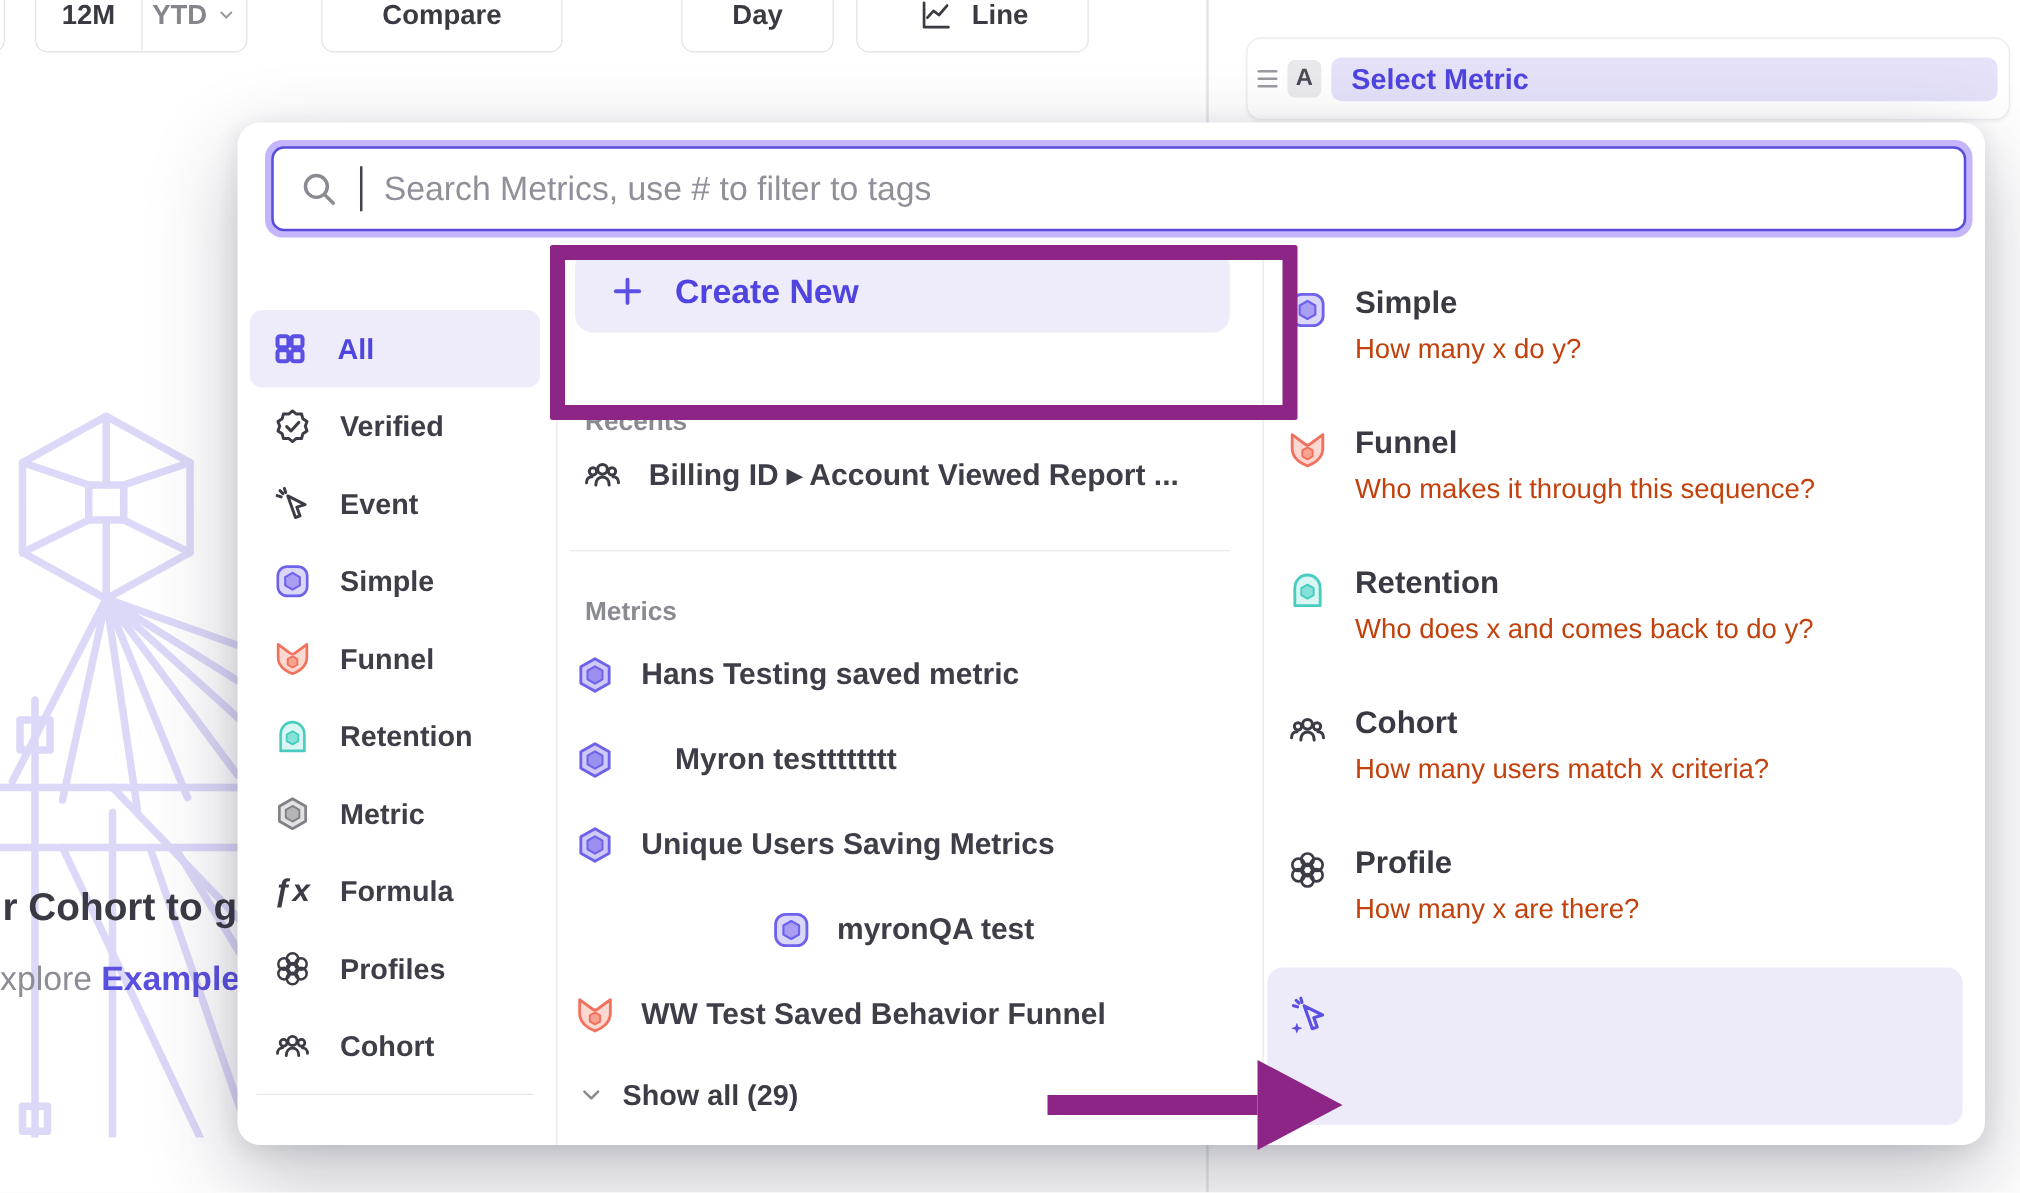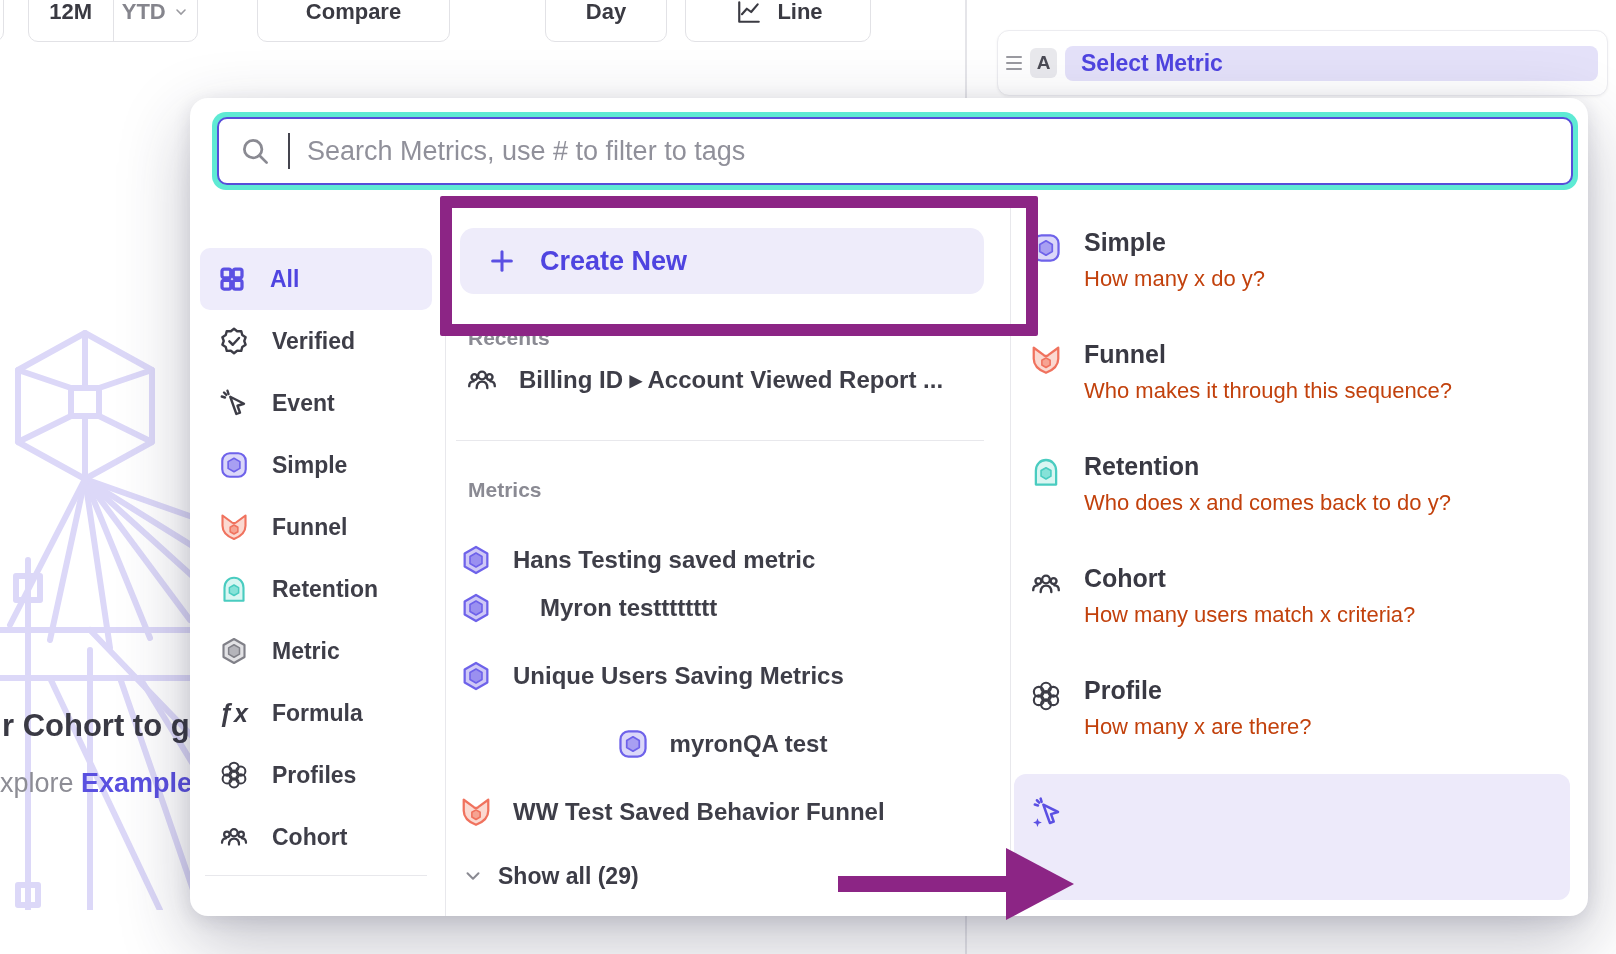--- a/index.html
+++ b/index.html
@@ -31,41 +31,41 @@
   
   .headline{position:absolute;left:2px;top:708px;font-size:31px;font-weight:700;color:#3a3a44;z-index:1;}
   .explore{position:absolute;left:0px;top:768px;font-size:27px;color:#8d8d95;z-index:1;}
   .explore .lnk{color:#5a50e0;font-weight:600;}
   .illu{position:absolute;left:-10px;top:330px;z-index:0;}
 
   
   .modal{position:absolute;left:190px;top:98px;width:1398px;height:818px;background:#fff;
          border-radius:18px;box-shadow:0 26px 70px rgba(40,40,70,.28), 0 4px 18px rgba(40,40,70,.12);
          z-index:5;overflow:hidden;}
-  .search-halo{position:absolute;left:22px;top:14px;right:10px;height:78px;background:#5eead4;
+  .search-halo{position:absolute;left:22px;top:14px;right:10px;height:78px;background:#c4b5fd;
                border-radius:14px;padding-left:16px;}
   .search-field{position:absolute;inset:5px;background:#fff;border:2.5px solid #574dda;border-radius:10px;
                 display:flex;align-items:center;padding-left:20px;gap:17px;box-sizing:border-box;}
   .caret{width:2px;height:36px;background:#44444e;}
   .s-ph{font-size:27px;color:#90909a;}
 
   .col-divider{position:absolute;top:104px;bottom:0;width:1px;background:#e8e8ec;}
 
   
   .sb{position:absolute;left:10px;top:100px;width:240px;}
   .sb-item{position:absolute;left:0;width:232px;height:62px;display:flex;align-items:center;gap:22px;
            padding-left:18px;box-sizing:border-box;font-size:23px;font-weight:600;color:#3e3e48;
            border-radius:10px;}
   .sb-item.active{background:#eeecfb;color:#4f44e0;padding-left:16px;}
   .ic{display:flex;align-items:center;justify-content:center;width:32px;height:32px;flex:0 0 32px;}
   .fx{font-size:25px;font-style:italic;font-weight:700;color:#3c3c46;letter-spacing:1px;}
   .sb-divider{position:absolute;left:15px;width:222px;height:1px;background:#e8e8ec;}
 
   
-  .create-btn{position:absolute;left:270px;top:130px;width:524px;height:66px;background:#eeecfa;
+  .create-btn{position:absolute;left:270px;top:102px;width:524px;height:66px;background:#eeecfa;
               border-radius:14px;display:flex;align-items:center;gap:22px;padding-left:26px;
               box-sizing:border-box;font-size:27px;font-weight:700;color:#4f44e0;}
   .sec-label{position:absolute;font-size:21px;font-weight:600;color:#8a8a93;}
   .mid-row{position:absolute;left:270px;width:524px;height:68px;display:flex;align-items:center;gap:21px;
            font-size:24px;font-weight:600;color:#3e3e48;}
   .h-divider{position:absolute;height:1px;background:#e8e8ec;}
   .showall{position:absolute;left:272px;top:744px;width:520px;height:68px;display:flex;align-items:center;
            gap:14px;font-size:23px;font-weight:600;color:#3c3c46;}
 
   
@@ -330,21 +330,21 @@
               <path d="M2.4,16.6 C2.4,14.2 3.9,13 5.7,13"></path>
               <path d="M21.6,16.6 C21.6,14.2 20.1,13 18.3,13"></path>
             </g>
           </svg>
         </span>
       <span>Billing ID ▸ Account Viewed Report ...</span>
     </div>
     <div class="h-divider" style="left:266px;top:342px;width:528px;"></div>
     <div class="sec-label nowrap" style="left:278px;top:380px;">Metrics</div>
     <div id="metric-list">
-        <div class="mid-row nowrap" style="top: 428px;">
+        <div class="mid-row nowrap" style="top: 408px;">
           <span class="ic">
             <svg width="34" height="34" viewBox="0 0 24 24">
               <polygon points="12.0,2.2 20.5,7.1 20.5,16.9 12.0,21.8 3.5,16.9 3.5,7.1" fill="#cfc9f6" stroke="#6e62ea" stroke-width="1.7" stroke-linejoin="round"></polygon>
               <polygon points="12.0,6.8 16.5,9.4 16.5,14.6 12.0,17.2 7.5,14.6 7.5,9.4" fill="#9a90f0" stroke="#6e62ea" stroke-width="1.2" stroke-linejoin="round"></polygon>
             </svg>
           </span>
           <span>Hans Testing saved metric</span>
         </div>
         <div class="mid-row nowrap" style="top: 476px; gap: 48px;">
           <span class="ic">

